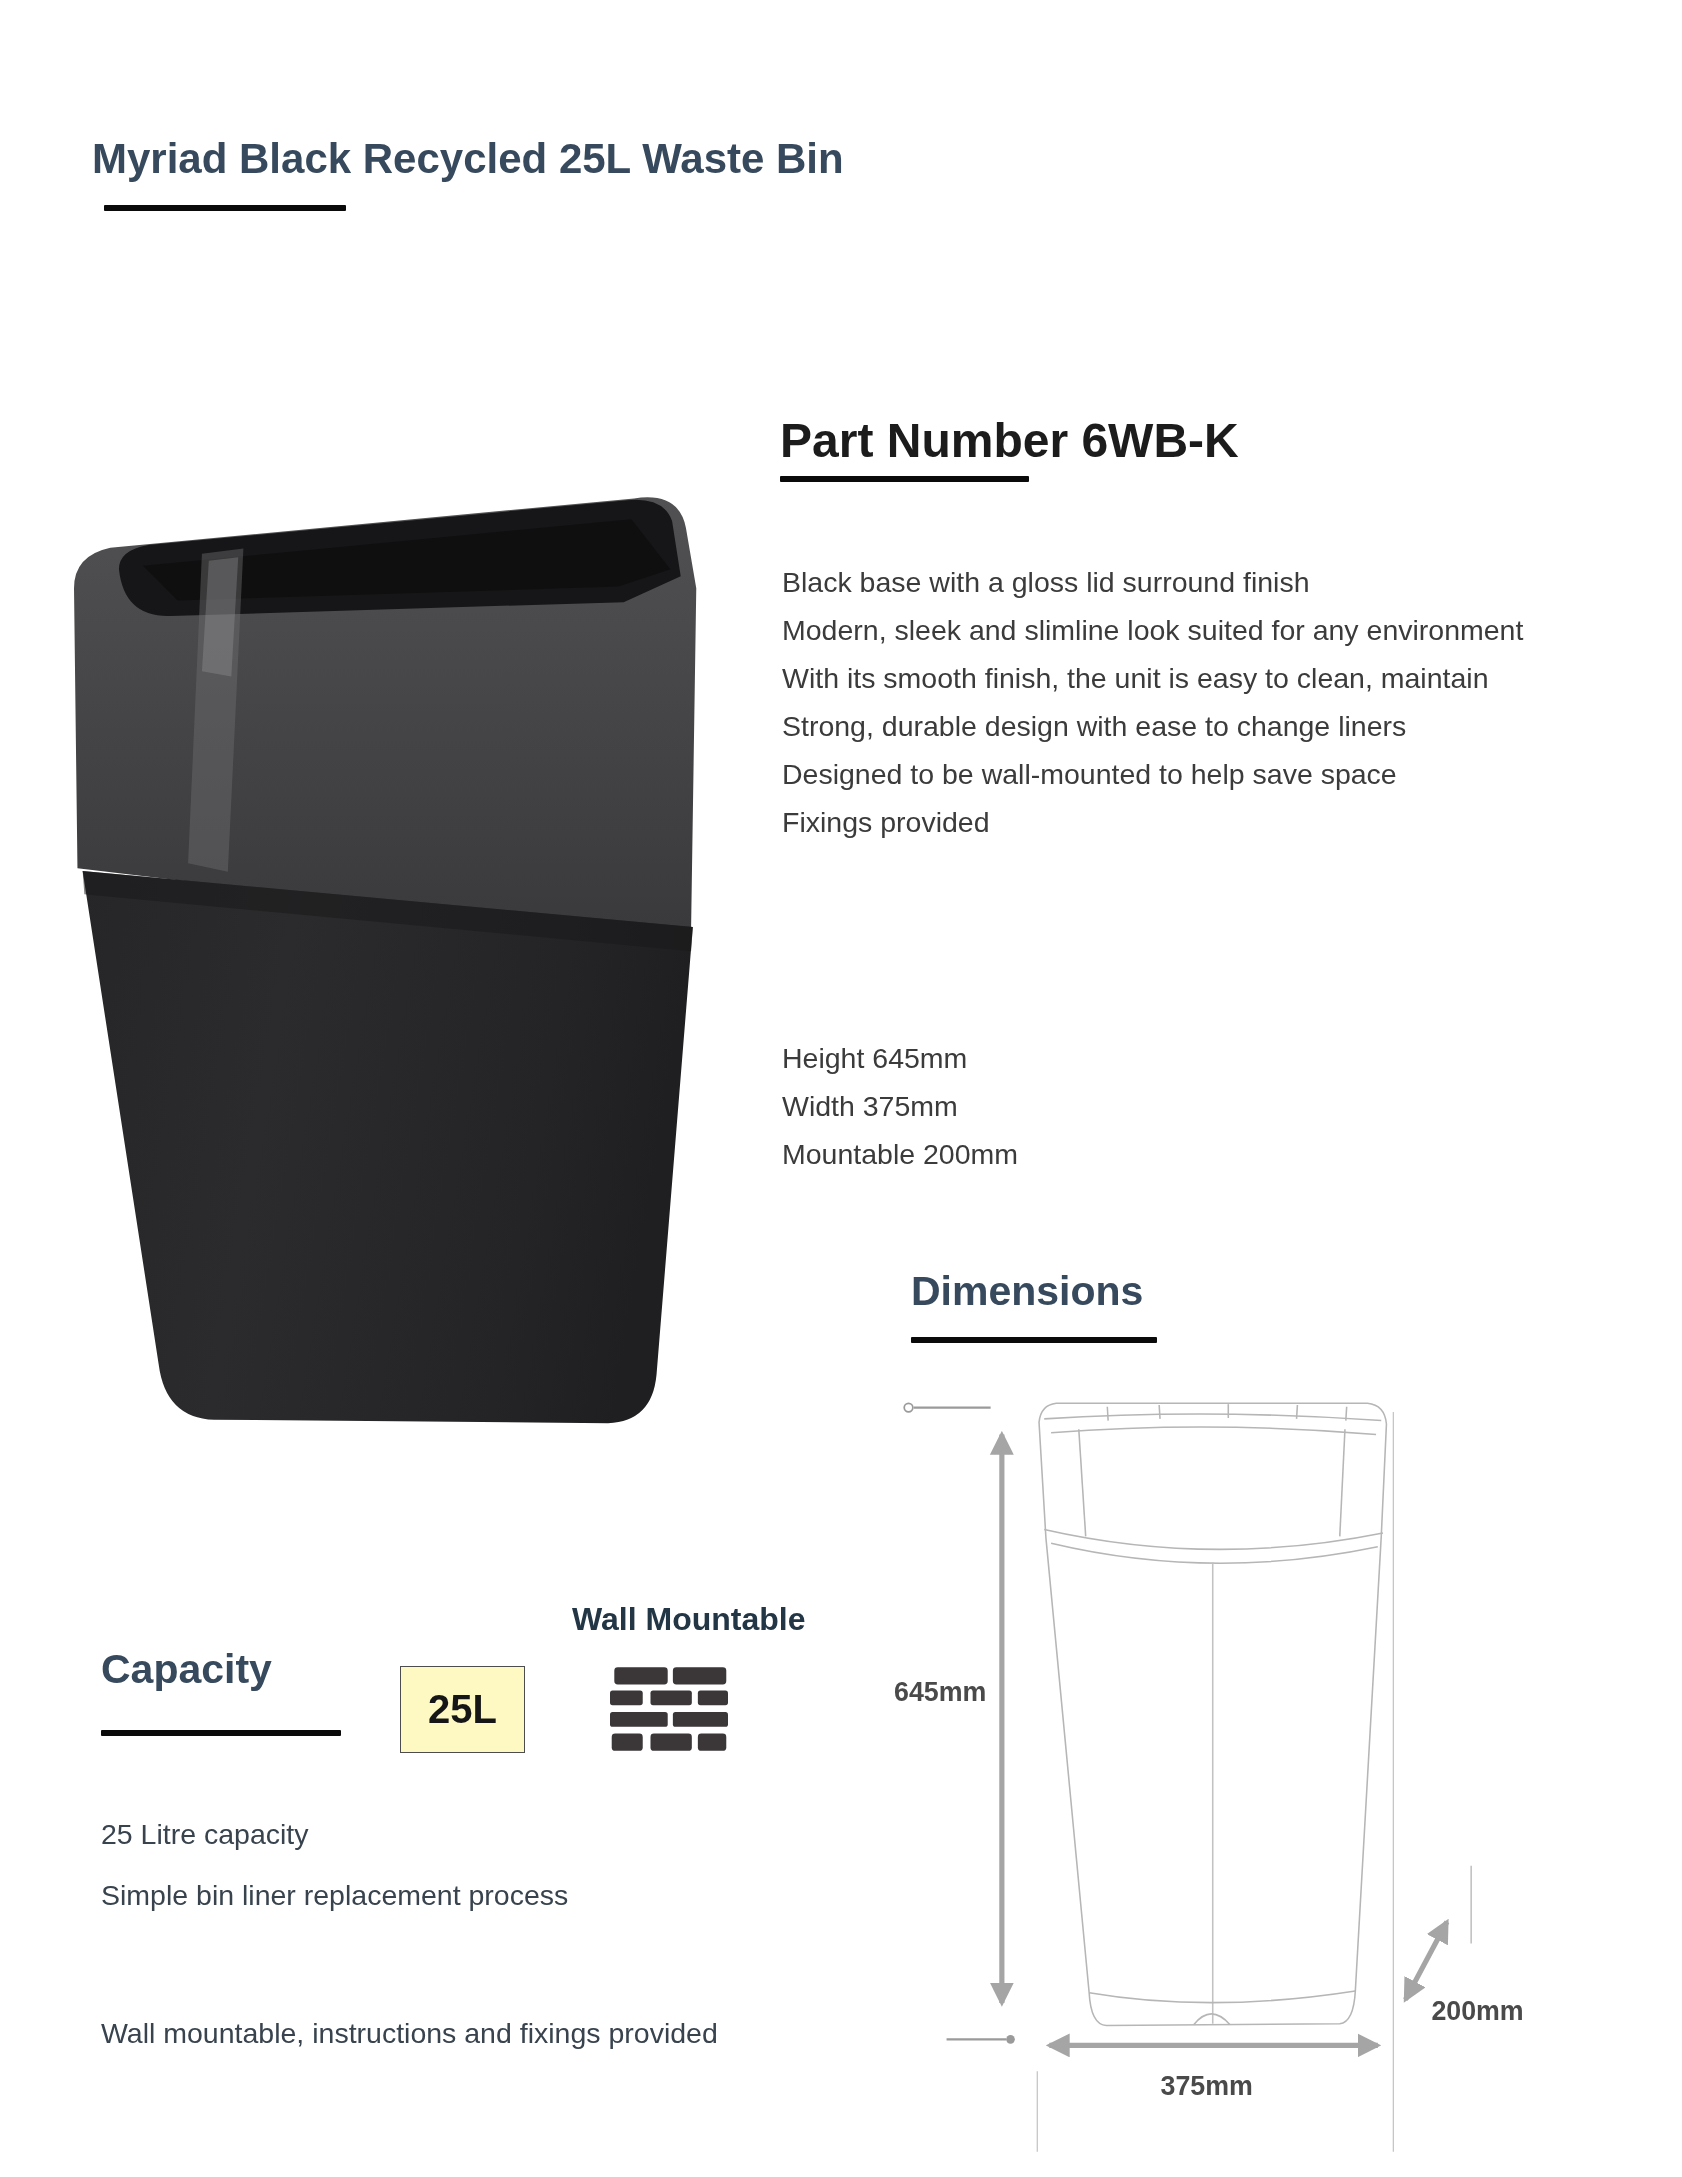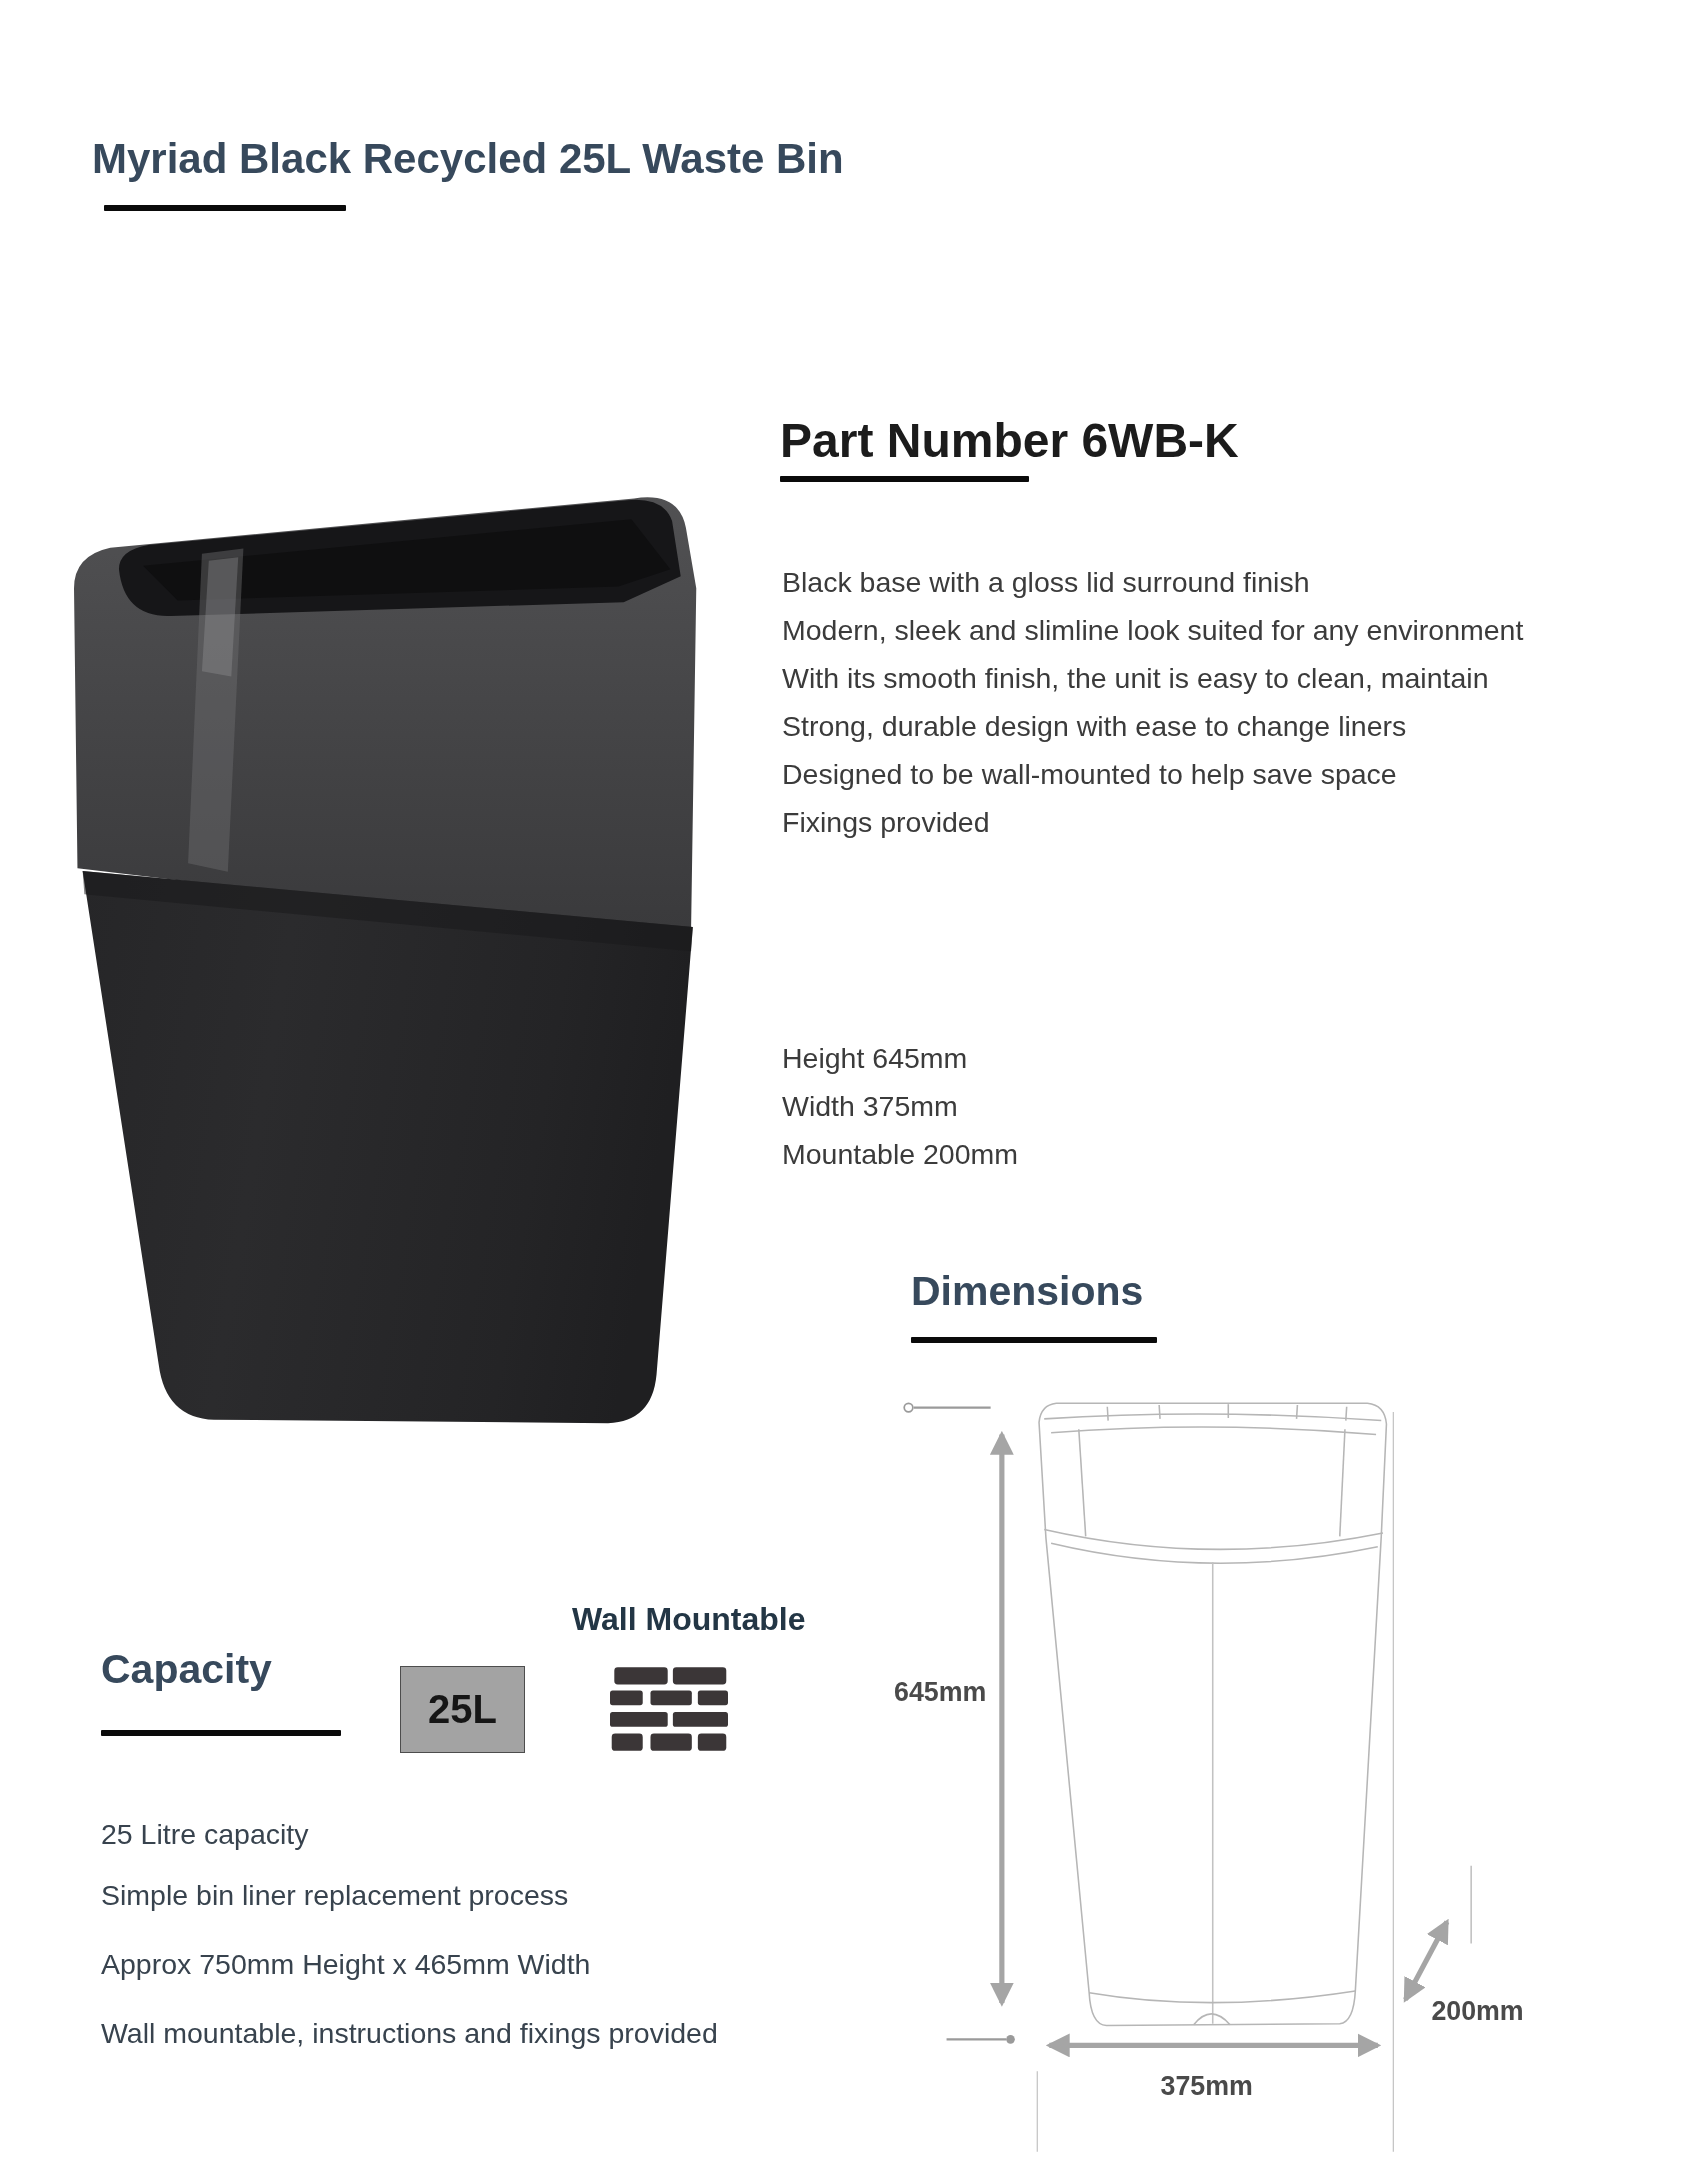--- a/index.html
+++ b/index.html
@@ -7,21 +7,21 @@
   #page{position:relative;width:1683px;height:2177px;background:#ffffff;overflow:hidden;}
   .abs{position:absolute;}
   .h1{font-size:42px;font-weight:bold;color:#37495c;letter-spacing:0;}
   .h2{font-size:48px;font-weight:bold;color:#1c1c1c;}
   .h1b{font-size:41px;font-weight:bold;color:#37495c;}
   .rule{background:#0a0a0a;height:6px;border-radius:0.9px;}
   .feature-list{font-size:28.5px;line-height:48px;color:#3b3b3b;white-space:nowrap;}
   .spec-list{font-size:28.5px;line-height:48px;color:#3b3b3b;white-space:nowrap;}
   .bullet{font-size:28.5px;color:#38434e;white-space:nowrap;}
   .wallmount-label{font-size:32px;font-weight:bold;color:#233645;white-space:nowrap;}
-  .cap-badge{width:125px;height:87px;border:1.7px solid #4d4d4d;background:#a3a3a3;
+  .cap-badge{width:125px;height:87px;border:1.7px solid #4d4d4d;background:#fef9c3;
              display:flex;align-items:center;justify-content:center;
              font-size:40px;font-weight:bold;color:#161616;box-sizing:border-box;}
   svg text{font-family:"Liberation Sans", sans-serif;}
   .dim-label{font-size:31px;font-weight:bold;fill:#4a4a4a;}
 </style>
 </head>
 <body>
 
 <div id="page">
 
@@ -145,17 +145,16 @@
       <rect x="0" y="52" width="67" height="17" rx="3"></rect>
       <rect x="73" y="52" width="64" height="17" rx="3"></rect>
       <rect x="2" y="77" width="36" height="20" rx="4"></rect>
       <rect x="47" y="77" width="48" height="20" rx="4"></rect>
       <rect x="102" y="77" width="33" height="20" rx="4"></rect>
     </g>
   </svg>
 
   <div class="abs bullet" style="left:101px;top:1818px;">25 Litre capacity</div>
   <div class="abs bullet" style="left:101px;top:1879px;">Simple bin liner replacement process</div>
-  <div class="abs bullet" style="left:101px;top:1948px;">Approx 750mm Height x 465mm Width</div>
   <div class="abs bullet" style="left:101px;top:2017px;">Wall mountable, instructions and fixings provided</div>
 
 </div>
 
 
 </body></html>

